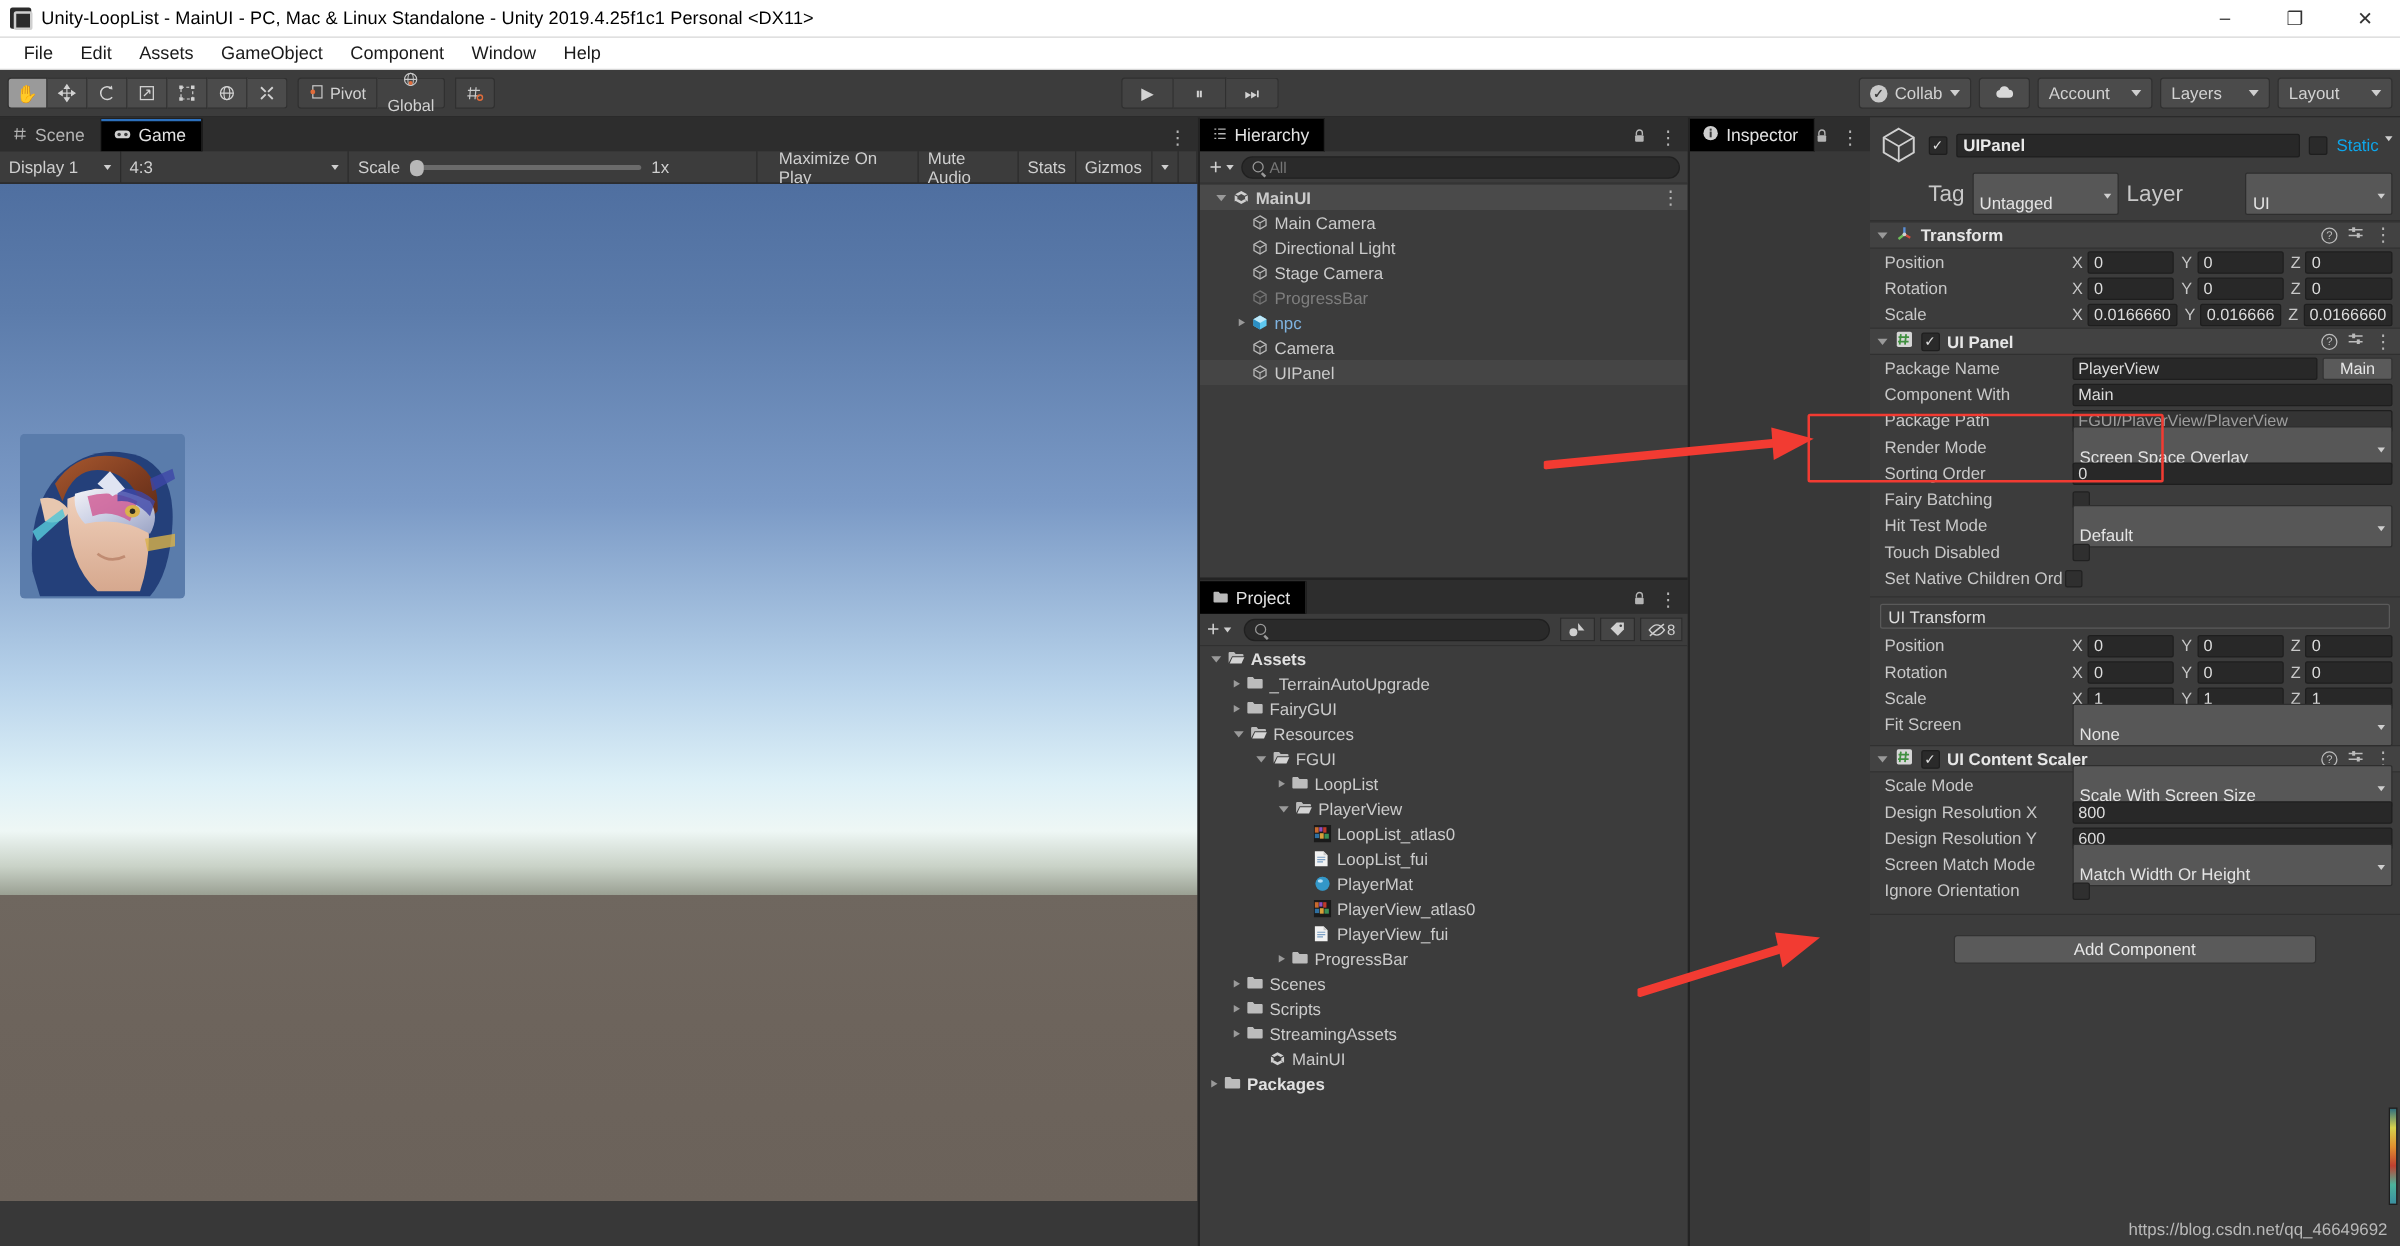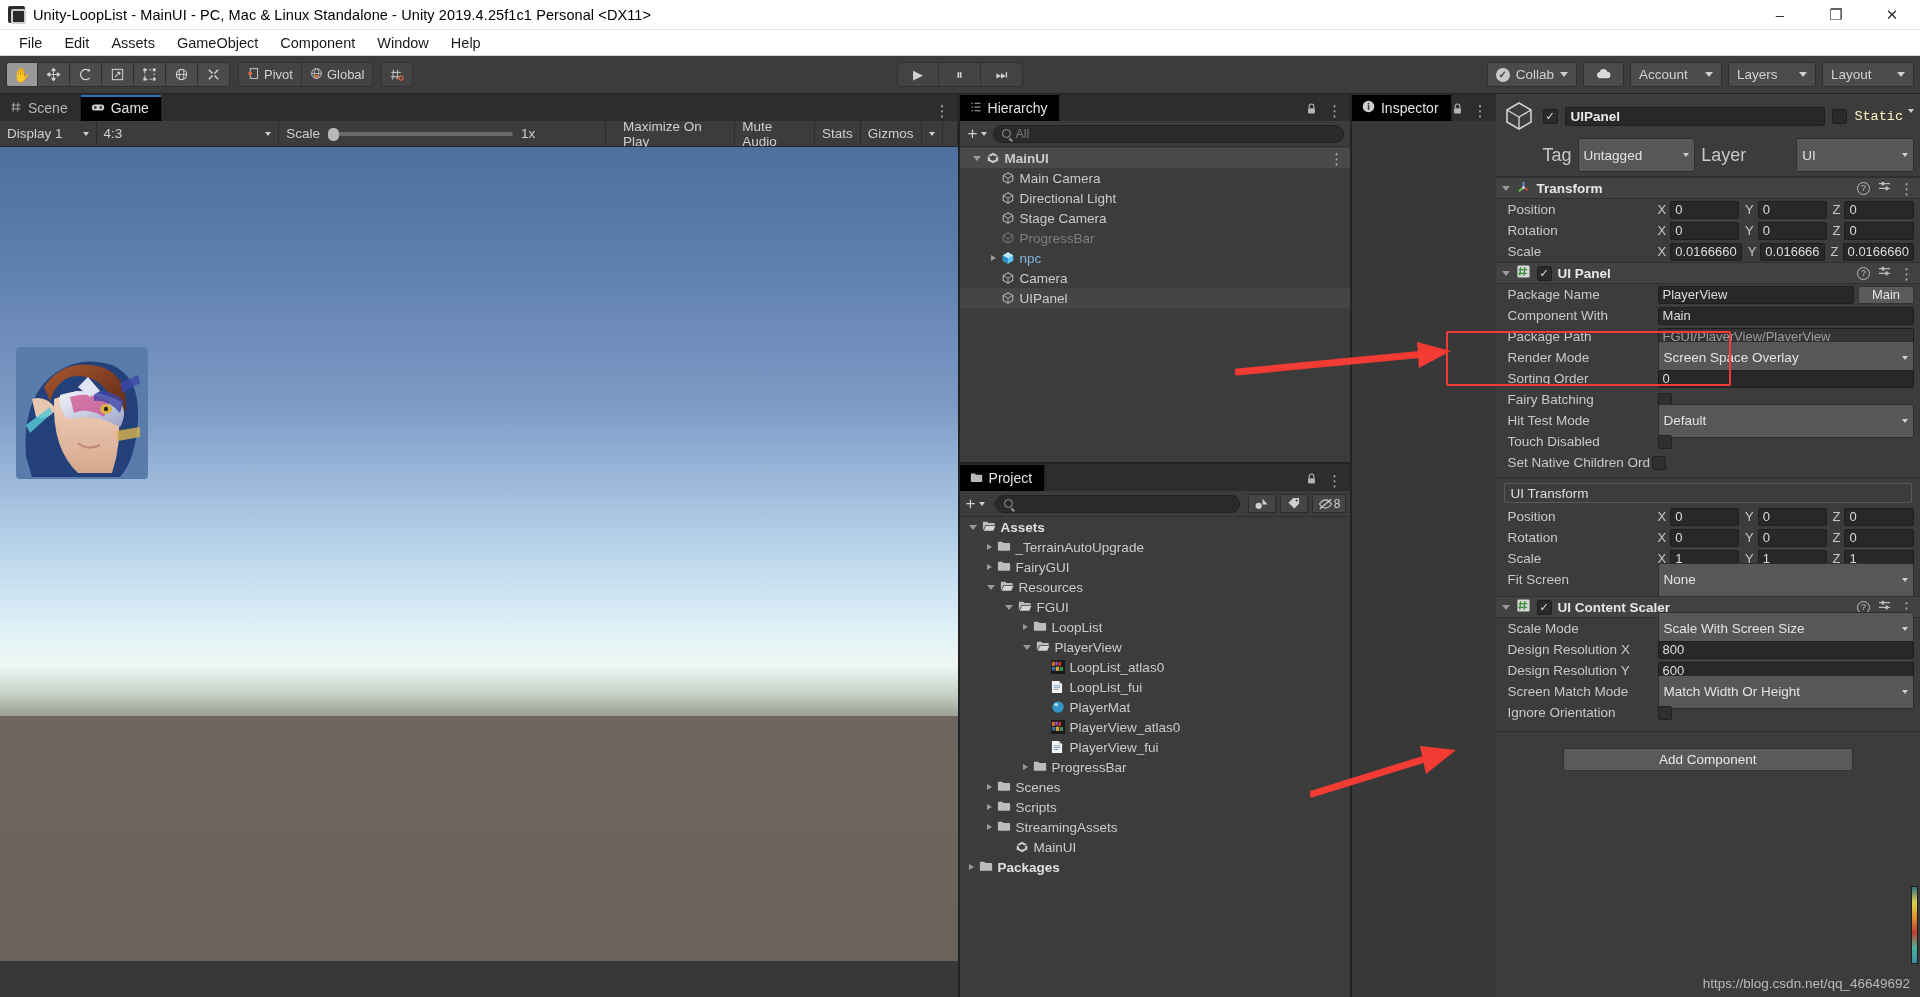--- a/index.html
+++ b/index.html
@@ -36,21 +36,21 @@
     border-bottom:1px solid #242424;padding:0 6px;
   }
   .tbtn{
     height:25px;min-width:32px;background:#4b4b4b;border:1px solid #303030;
     display:flex;align-items:center;justify-content:center;color:#d2d2d2;
     font-size:13px;margin:0;position:relative;
   }
   .tgroup{ display:flex; margin-right:8px; }
   .tgroup .tbtn:not(:first-child){ border-left:none; }
   .tgroup .tbtn:first-child{ border-radius:3px 0 0 3px;}
-  .tgroup .tbtn:last-child{ border-radius:0 3px 3px 0;}
+  .tgroup .tbtn:last-child{ border-radius:0 3px 3px 0;flex-direction:column;}
   .tbtn.active{ background:#9a9a9a; color:#1c1c1c;}
   .tbtn.dark{ background:#434343;}
   .tbtn.lbl{ padding:0 8px; gap:4px;}
   .center-play{ position:absolute; left:50%; transform:translateX(-50%); display:flex;}
   .center-play .tbtn{ width:42px;}
   .right-tools{ margin-left:auto; display:flex; gap:6px; align-items:center;}
   .rbtn{
     height:25px;background:#4b4b4b;border:1px solid #303030;border-radius:3px;
     display:flex;align-items:center;color:#d2d2d2;font-size:13.5px;padding:0 8px;gap:6px;
   }
@@ -119,24 +119,24 @@
   .projbody{ flex:1; background:#3c3c3c; overflow:hidden;}
   .prow{ height:20px;display:flex;align-items:center;gap:5px;font-size:13.5px;color:#cbcbcb;}
   .prow.bold{ font-weight:bold; color:#e0e0e0;}
   
   .inspbody{ flex:1; background:#3c3c3c; overflow:hidden; position:relative;}
   .objheader{ background:#3c3c3c; padding:5px 6px 4px 6px; border-bottom:1px solid #303030;}
   .ohrow1{ display:flex; align-items:center; gap:7px;}
   .cubeicon{ width:34px;height:34px;flex:0 0 auto;}
   .cb{ width:15px;height:15px;background:#2a2a2a;border:1px solid #1e1e1e;border-radius:2px;display:flex;align-items:center;justify-content:center;color:#e0e0e0;font-size:11px;flex:0 0 auto;}
   .namefield{ flex:1;height:19px;background:#282828;border:1px solid #1e1e1e;border-radius:2px;color:#e8e8e8;font-size:13.5px;display:flex;align-items:center;padding:0 5px;font-weight:bold;}
-  .staticlbl{ display:flex;align-items:flex-start;gap:5px;color:#fef9c3;font-size:13.5px;font-family:Liberation Mono, monospace;}
+  .staticlbl{ display:flex;align-items:flex-start;gap:5px;color:#0ea5e9;font-size:13.5px;}
   .ohrow2{ display:flex; align-items:center; gap:6px; margin-top:5px; padding-left:41px;}
   .flbl{ color:#c8c8c8; font-size:18px; white-space:nowrap;}
-  .dd{ height:19px;background:#575757;border:1px solid #2e2e2e;border-radius:2px;display:flex;align-items:center;justify-content:space-between;padding:16px 5px;color:#e3e3e3;font-size:13.5px;}
+  .dd{ height:19px;background:#575757;border:1px solid #2e2e2e;border-radius:2px;display:flex;justify-content:space-between;padding:16px 5px;color:#e3e3e3;font-size:13.5px;}
   .comp-header{
     height:22px;background:#424242;display:flex;align-items:center;gap:6px;padding:0 6px;
     border-top:1px solid #303030;border-bottom:1px solid #303030;
   }
   .comp-title{ font-weight:bold;color:#e6e6e6;font-size:13.5px;}
   .hdr-tools{ margin-left:auto; display:flex; align-items:center; gap:8px; color:#bcbcbc; font-size:12px;}
   .qmark{ width:13px;height:13px;border-radius:50%;border:1.4px solid #bcbcbc;display:flex;align-items:center;justify-content:center;font-size:9px;line-height:1;}
   .prop{ display:flex; align-items:center; height:21px; padding:0 6px 0 12px; font-size:13.5px;}
   .prop .plbl{ width:150px; color:#c8c8c8; flex:0 0 auto;}
   .prop .pval{ flex:1; display:flex; align-items:center; gap:4px;}

